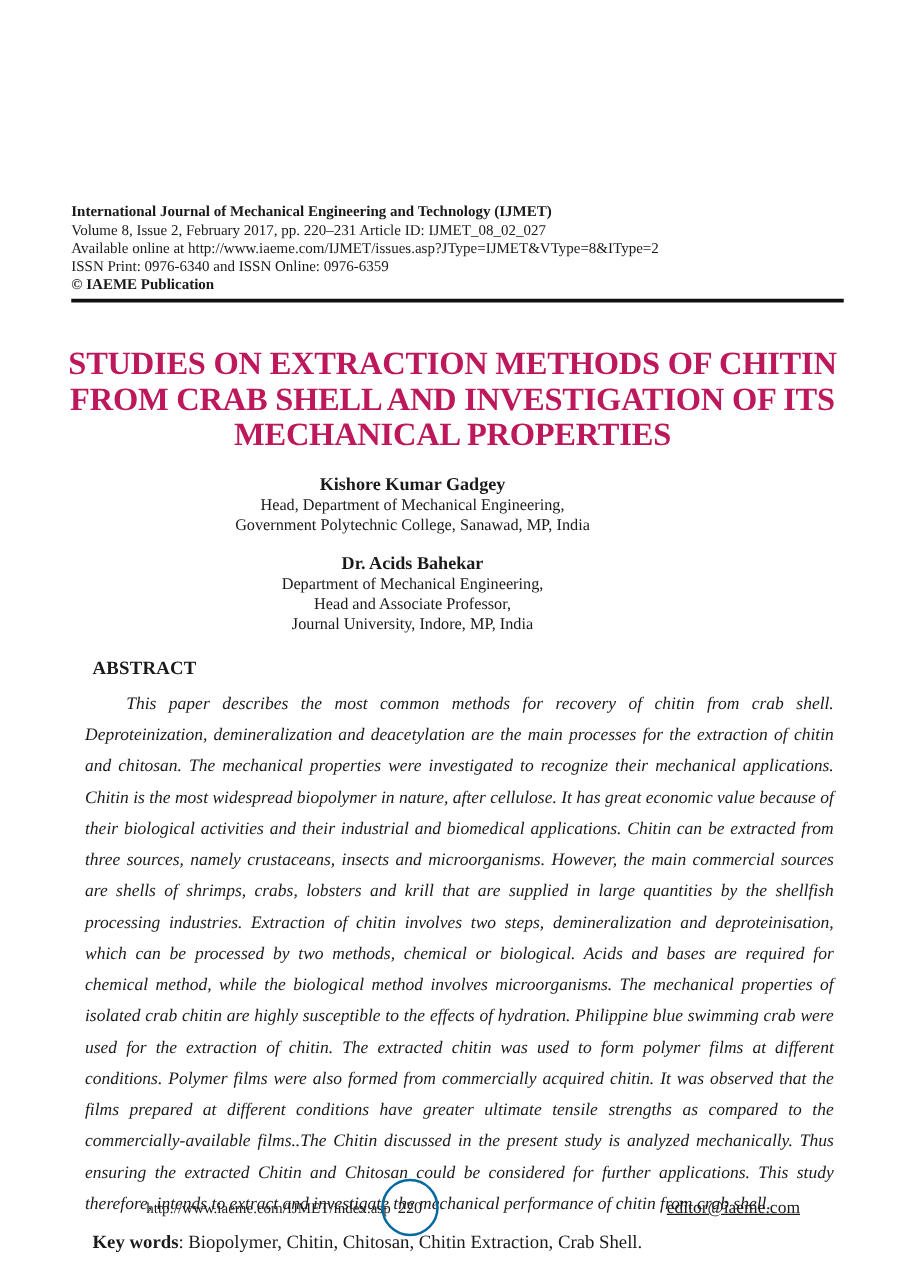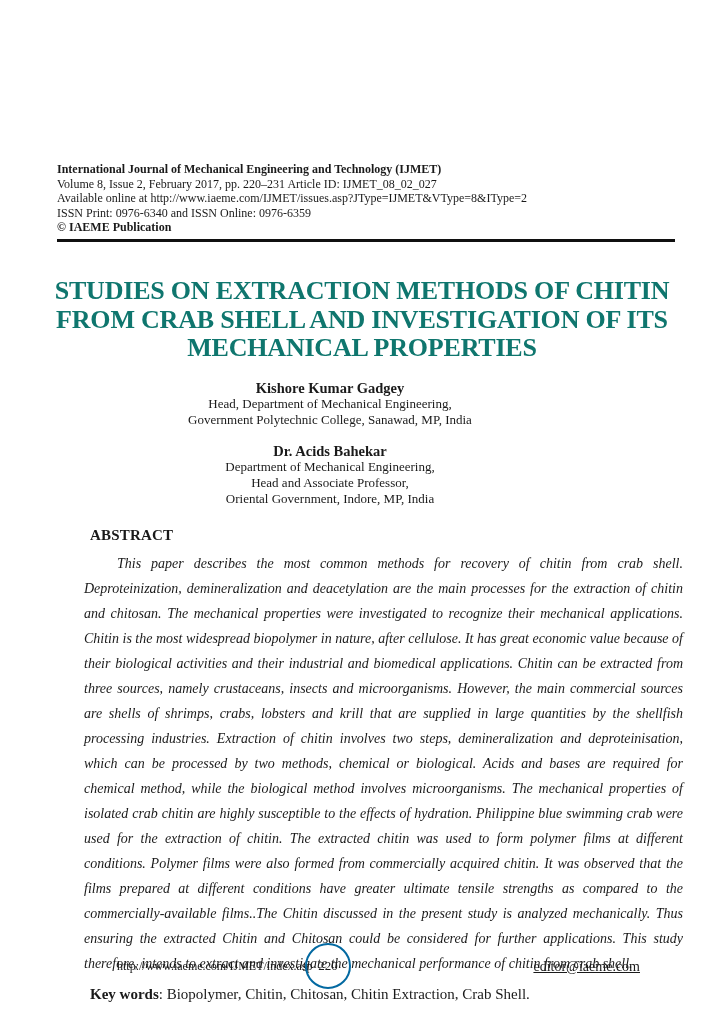--- a/index.html
+++ b/index.html
@@ -31,39 +31,39 @@
     position: absolute;
     left: 0;
     top: 241px;
     width: 724px;
     margin: 0;
     text-align: center;
     font-size: 26px;
     line-height: 28.6px;
     font-weight: bold;
     letter-spacing: -0.2px;
-    color: #0f766e;
+    color: #be185d;
   }
   .title-line { display: block; }
   
   .authors {
     position: absolute;
     left: 0;
     top: 344px;
     width: 660px;
     text-align: center;
     font-size: 13px;
     line-height: 16.2px;
   }
   .author-block { margin: 0 0 14px 0; }
   .author-name { font-size: 14.5px; font-weight: bold; }
   
   .abstract {
     position: absolute;
-    left: 84px;
+    left: 68px;
     top: 491px;
     width: 599px;
     font-family: Liberation Serif, serif;
   }
   .abstract-heading {
     margin: 0 0 7px 6px;
     font-size: 15px;
     font-weight: bold;
     letter-spacing: 0.2px;
   }
@@ -130,21 +130,21 @@
   <section class="authors">
     <div class="author-block">
       <div class="author-name">Kishore Kumar Gadgey</div>
       <div class="author-affil">Head, Department of Mechanical Engineering,</div>
       <div class="author-affil">Government Polytechnic College, Sanawad, MP, India</div>
     </div>
     <div class="author-block">
       <div class="author-name">Dr. Acids Bahekar</div>
       <div class="author-affil">Department of Mechanical Engineering,</div>
       <div class="author-affil">Head and Associate Professor,</div>
-      <div class="author-affil">Oriental Government, Indore, MP, India</div>
+      <div class="author-affil">Journal University, Indore, MP, India</div>
     </div>
   </section>
 
   <section class="abstract">
     <h2 class="abstract-heading">ABSTRACT</h2>
     <p class="abstract-body">This paper describes the most common methods for recovery of chitin from crab shell. Deproteinization, demineralization and deacetylation are the main processes for the extraction of chitin and chitosan. The mechanical properties were investigated to recognize their mechanical applications. Chitin is the most widespread biopolymer in nature, after cellulose. It has great economic value because of their biological activities and their industrial and biomedical applications. Chitin can be extracted from three sources, namely crustaceans, insects and microorganisms. However, the main commercial sources are shells of shrimps, crabs, lobsters and krill that are supplied in large quantities by the shellfish processing industries. Extraction of chitin involves two steps, demineralization and deproteinisation, which can be processed by two methods, chemical or biological. Acids and bases are required for chemical method, while the biological method involves microorganisms. The mechanical properties of isolated crab chitin are highly susceptible to the effects of hydration. Philippine blue swimming crab were used for the extraction of chitin. The extracted chitin was used to form polymer films at different conditions. Polymer films were also formed from commercially acquired chitin. It was observed that the films prepared at different conditions have greater ultimate tensile strengths as compared to the commercially-available films..The Chitin discussed in the present study is analyzed mechanically. Thus ensuring the extracted Chitin and Chitosan could be considered for further applications. This study therefore, intends to extract and investigate the mechanical performance of chitin from crab shell.</p>
     <p class="keywords"><span class="bold">Key words</span><span>: Biopolymer, Chitin, Chitosan, Chitin Extraction, Crab Shell.</span></p>
   </section>
 
   <footer>

